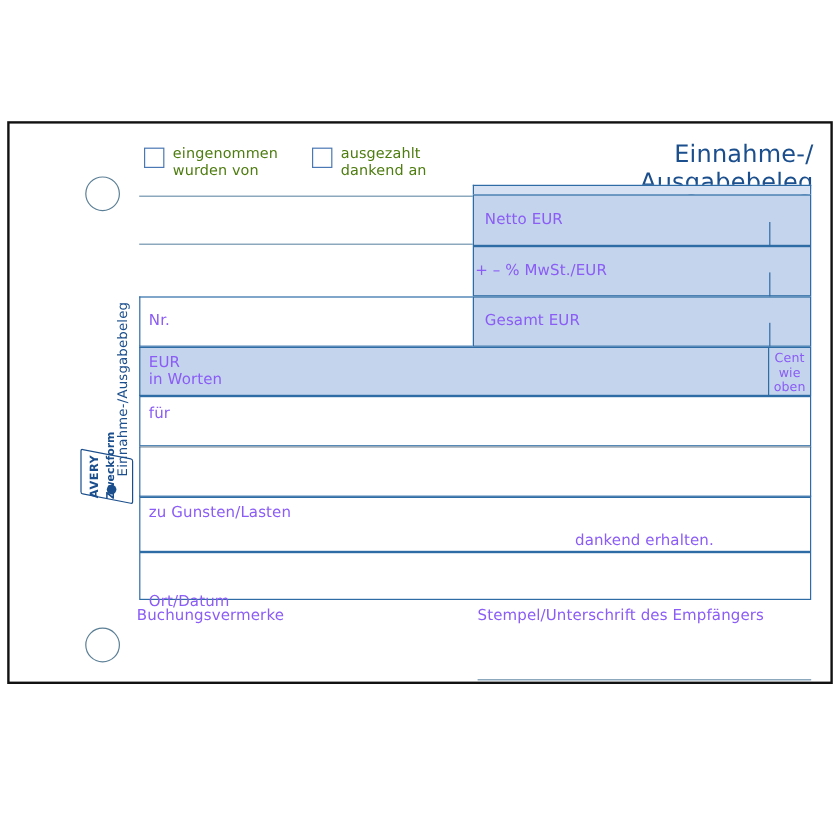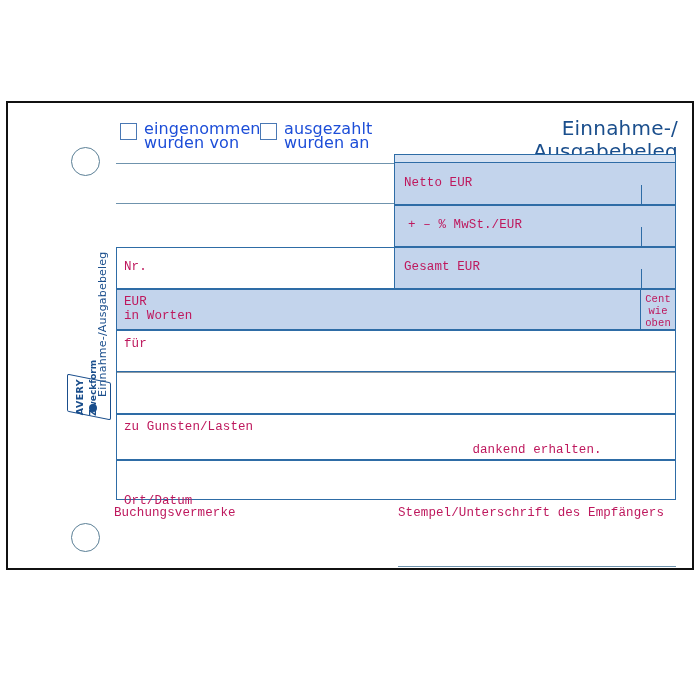--- a/index.html
+++ b/index.html
@@ -24,42 +24,42 @@
   .hole{
     position:absolute;width:27px;height:27px;border:1.6px solid #5b7f96;
     border-radius:50%;background:transparent;
   }
 
   .chk{
     position:absolute;width:17px;height:17px;border:1.5px solid #4a78b4;
     background:#ffffff;box-sizing:border-box;
   }
   .chk-label{
-    position:absolute;color:#1d4ed8;font-size:16px;line-height:13.5px;
+    position:absolute;color:#4d7c0f;font-size:12px;line-height:13.5px;
     white-space:pre-line;letter-spacing:.1px;
   }
 
   .title{
     position:absolute;right:14px;top:14px;text-align:right;
     color:#1a4e8c;font-size:20px;line-height:23px;white-space:pre-line;
     letter-spacing:.2px;
   }
 
   
   .rule{position:absolute;height:0;border-top:1.4px solid #6f93ad;}
   .rule.grey{border-top-color:#8e9aa4;}
 
   
   .box{position:absolute;box-sizing:border-box;border:1.4px solid #2e6ca6;}
   .fill{background:#c3d4ec;}
   .fill-lite{background:#d6e2f3;}
 
   .lbl{
-    position:absolute;color:#be185d;font-size:12.5px;line-height:14px;
-    white-space:pre-line;letter-spacing:.1px;font-family:Liberation Mono, monospace;
+    position:absolute;color:#8b5cf6;font-size:12.5px;line-height:14px;
+    white-space:pre-line;letter-spacing:.1px;
   }
   .lbl.small{font-size:10.5px;line-height:12px;}
   .lbl.right{text-align:center;}
   .lbl.center{text-align:center;}
 
   
   .tick{position:absolute;width:0;border-left:1.3px solid #2e6ca6;}
 
   
   .vcap{
@@ -104,36 +104,36 @@
 
       <div class="title">Einnahme-/
 Ausgabebeleg</div>
 
       <div class="chk" style="left:112px;top:20px;"></div>
       <div class="chk-label" style="left:136px;top:19px;">eingenommen
 wurden von</div>
 
       <div class="chk" style="left:252px;top:20px;"></div>
       <div class="chk-label" style="left:276px;top:19px;">ausgezahlt
-wurden an</div>
+dankend an</div>
 
       <div class="rule" style="left:108px;top:60px;width:278px;"></div>
       <div class="rule" style="left:108px;top:100px;width:278px;"></div>
 
       <div class="box fill-lite" style="left:386px;top:51px;width:282px;height:8px;border-bottom:none;"></div>
 
       <div class="box fill" style="left:386px;top:59px;width:282px;height:43px;">
         <div class="tick" style="left:246px;top:22px;height:21px;"></div>
       </div>
       <div class="lbl" style="left:396px;top:73px;">Netto EUR</div>
 
       <div class="box fill" style="left:386px;top:102px;width:282px;height:42px;">
         <div class="tick" style="left:246px;top:21px;height:21px;"></div>
       </div>
-      <div class="lbl" style="left:400px;top:115px;">+  –    % MwSt./EUR</div>
+      <div class="lbl" style="left:388px;top:115px;">+  –    % MwSt./EUR</div>
 
       <div class="box fill" style="left:386px;top:144px;width:282px;height:42px;">
         <div class="tick" style="left:246px;top:21px;height:21px;"></div>
       </div>
       <div class="lbl" style="left:396px;top:157px;">Gesamt EUR</div>
 
       <div class="box" style="left:108px;top:144px;width:278px;height:42px;border-right:none;"></div>
       <div class="lbl" style="left:116px;top:157px;">Nr.</div>
 
       <div class="box fill" style="left:108px;top:186px;width:524px;height:41px;border-right:none;"></div>

